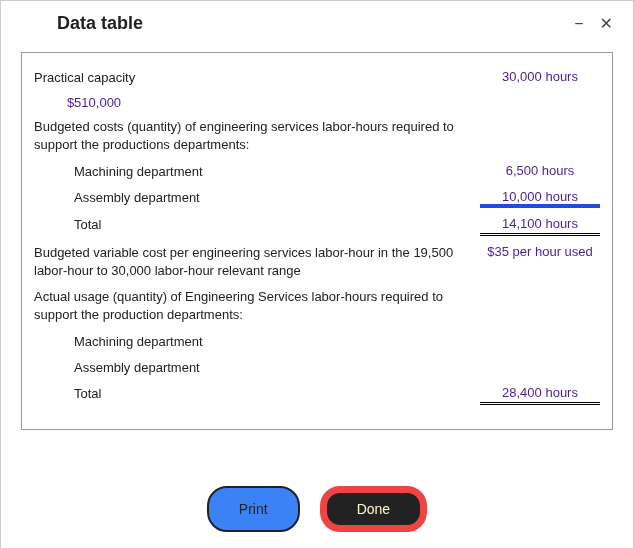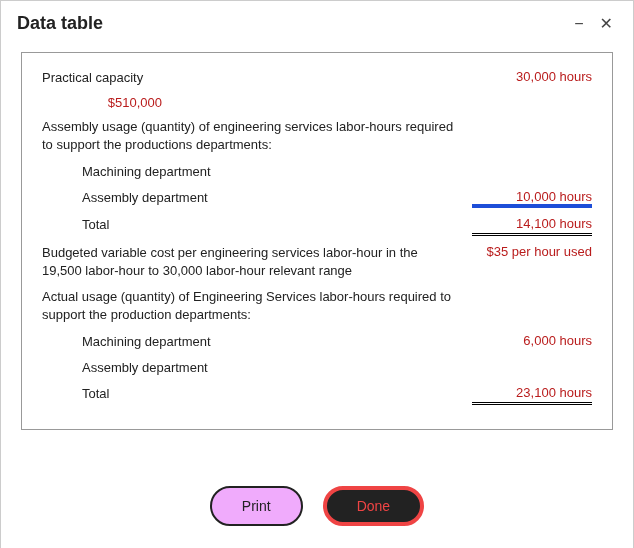--- a/index.html
+++ b/index.html
@@ -24,20 +24,21 @@
     .title-bar {
       display: flex;
       justify-content: space-between;
       align-items: center;
       padding: 12px 16px 8px 16px;
     }
     .title-bar-title {
       font-size: 18px;
       font-weight: bold;
       color: #222;
+      margin-left: 40px;
     }
     .title-bar-controls {
       display: flex;
       gap: 8px;
       align-items: center;
     }
     .title-bar-btn {
       background: none;
       border: none;
       font-size: 16px;
@@ -45,74 +46,74 @@
       color: #444;
       padding: 0 4px;
       line-height: 1;
     }
     .content-area {
       flex: 1;
       padding: 10px 20px 20px 20px;
     }
     .data-table-box {
       border: 1px solid #999;
-      padding: 16px 20px;
+      padding: 16px 12px;
       margin-bottom: 20px;
     }
     .row {
       display: flex;
       justify-content: space-between;
       align-items: flex-start;
       margin-bottom: 8px;
     }
     .row-label {
       flex: 1;
       color: #222;
       line-height: 1.4;
       padding-right: 16px;
     }
     .row-value {
       min-width: 120px;
-      text-align: right;
-      color: #b91c1c;
+      text-align: center;
+      color: #4c1d95;
       white-space: nowrap;
     }
     .indented .row-label {
       padding-left: 40px;
     }
     .total-row .row-value {
       border-bottom: 3px double #000;
       padding-bottom: 2px;
     }
     .underline-single .row-value {
       border-bottom: 4px solid #1d4ed8;
     }
     .footer-buttons {
       display: flex;
       justify-content: center;
       gap: 20px;
       padding: 16px 0 24px 0;
     }
     .btn-print {
-      background: #f0abfc;
+      background: #3b82f6;
       border: 2px solid #222;
       border-radius: 20px;
       padding: 8px 30px;
       font-size: 14px;
       cursor: pointer;
       color: #222;
     }
     .btn-done {
       background: #222;
-      border: 4px solid #ef4444;
+      border: 7px solid #ef4444;
       border-radius: 20px;
       padding: 8px 30px;
       font-size: 14px;
       cursor: pointer;
-      color: #ef4444;
+      color: #fef9c3;
     }
   </style>
 </head>
 <body>
 
 <div class="window">
   <div class="title-bar">
     <span class="title-bar-title">Data table</span>
     <div class="title-bar-controls">
       <button class="title-bar-btn">−</button>
@@ -123,52 +124,52 @@
   <div class="content-area">
     <div class="data-table-box" id="table-container">
     <div class="row">
           <span class="row-label">Practical capacity</span>
           <span class="row-value">30,000 hours</span>
         </div>
         <div class="row">
           <span class="row-value">$510,000</span>
         </div>
         <div class="row">
-          <span class="row-label">Assembly usage (quantity) of engineering services labor-hours required to support the productions departments:</span>
+          <span class="row-label">Budgeted costs (quantity) of engineering services labor-hours required to support the productions departments:</span>
           <span class="row-value"></span>
         </div>
         <div class="row indented">
           <span class="row-label">Machining department</span>
+          <span class="row-value">6,500 hours</span>
         </div>
         <div class="row indented underline-single">
           <span class="row-label">Assembly department</span>
           <span class="row-value">10,000 hours</span>
         </div>
         <div class="row indented total-row">
           <span class="row-label">Total</span>
           <span class="row-value">14,100 hours</span>
         </div>
         <div class="row">
           <span class="row-label">Budgeted variable cost per engineering services labor-hour in the 19,500 labor-hour to 30,000 labor-hour relevant range</span>
           <span class="row-value">$35 per hour used</span>
         </div>
         <div class="row">
           <span class="row-label">Actual usage (quantity) of Engineering Services labor-hours required to support the production departments:</span>
           <span class="row-value"></span>
         </div>
         <div class="row indented">
           <span class="row-label">Machining department</span>
-          <span class="row-value">6,000 hours</span>
         </div>
         <div class="row indented underline-single">
           <span class="row-label">Assembly department</span>
         </div>
         <div class="row indented total-row">
           <span class="row-label">Total</span>
-          <span class="row-value">23,100 hours</span>
+          <span class="row-value">28,400 hours</span>
         </div>
       </div>
   </div>
 
   <div class="footer-buttons">
     <button class="btn-print">Print</button>
     <button class="btn-done">Done</button>
   </div>
 </div>
 

